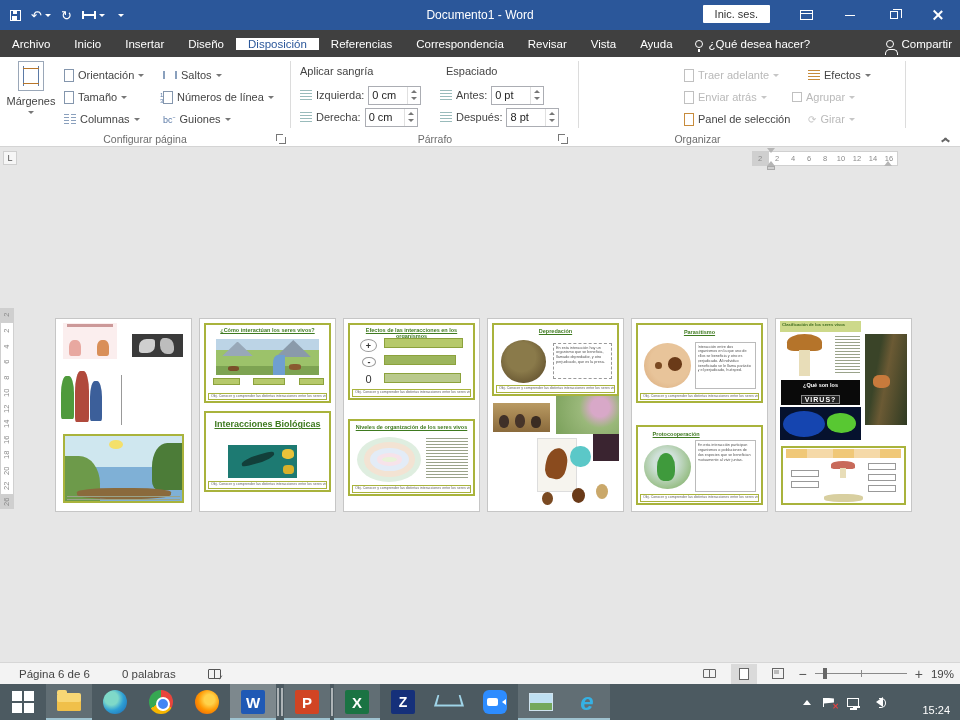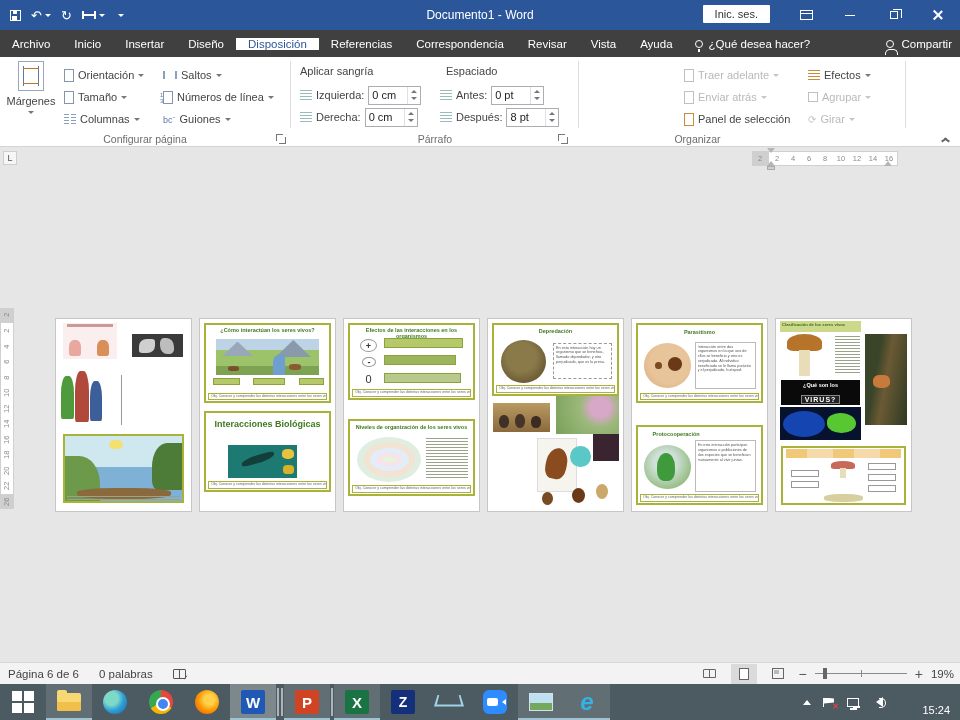--- a/index.html
+++ b/index.html
@@ -93,30 +93,30 @@
   .vruler{position:absolute;left:0px;top:160px;width:14px;font-size:7.5px;color:#8a8a8a;}
   .vr-gray{background:#cfcfcf;height:14px;display:flex;align-items:center;justify-content:center;}
   .vr-white{background:#fff;border:1px solid #d0d0d0;display:flex;flex-direction:column;}
   .vr-num{height:15.5px;display:flex;align-items:center;justify-content:center;transform:rotate(-90deg);}
   .tooltip{position:absolute;left:652px;top:146px;background:#fff;border:1px solid #bdbdbd;box-shadow:1px 1px 2px rgba(0,0,0,.15);font-size:11px;color:#444;padding:2px 6px;white-space:nowrap;}
 
   
   .pages{position:absolute;left:55px;top:170px;display:flex;gap:7px;}
   .page{width:137px;height:194px;background:#fff;border:1px solid #c6c6c6;position:relative;overflow:hidden;}
   .slide{position:absolute;border:2px solid #a9b33c;background:#fff;overflow:hidden;}
-  .stitle{position:absolute;left:3%;right:3%;text-align:center;color:#3e7a1f;font-weight:bold;font-size:5.5px;line-height:1.15;}
+  .stitle{position:absolute;left:3%;right:3%;text-align:center;color:#3e7a1f;font-weight:bold;font-size:5.5px;line-height:1.15;text-decoration:underline;}
   .cap{position:absolute;bottom:1px;left:2px;right:2px;border:1px solid #a9b33c;font-size:3.6px;color:#666;white-space:nowrap;overflow:hidden;padding:0 2px;line-height:1.6;}
   .fauxtext{background:repeating-linear-gradient(#9aa38a 0 1px,transparent 1px 3px);}
   .gbox{background:#b6c96a;border:1px solid #8ca23c;}
   .circlephoto{border-radius:50%;position:absolute;}
   .tinytext{color:#555;font-size:3.8px;line-height:1.25;overflow:hidden;}
 
   
   .statusbar{position:absolute;left:0;top:662px;width:960px;height:22px;background:#f3f3f3;border-top:1px solid #d6d6d6;display:flex;align-items:center;font-size:11.5px;color:#444;}
-  .sb-left{display:flex;align-items:center;gap:20px;padding-left:8px;}
+  .sb-left{display:flex;align-items:center;gap:32px;padding-left:19px;}
   .sb-right{position:absolute;right:6px;display:flex;align-items:center;gap:8px;}
   .viewbtn{width:26px;height:20px;display:flex;align-items:center;justify-content:center;}
   .viewbtn.active{background:#dadada;}
   .vb-book{width:13px;height:9px;border:1px solid #666;border-radius:1px 1px 0 0;position:relative;}
   .vb-book:before{content:"";position:absolute;left:5px;top:-1px;bottom:-1px;width:1px;background:#666;}
   .vb-page{width:10px;height:12px;border:1px solid #666;background:#fff;}
   .vb-web{width:12px;height:11px;border:1px solid #666;position:relative;}
   .vb-web:before{content:"";position:absolute;left:1px;top:1px;width:5px;height:4px;background:#bbb;}
   .zoomtrack{width:92px;height:1px;background:#8a8a8a;position:relative;}
   .zoomhandle{position:absolute;left:8px;top:-5px;width:4px;height:11px;background:#666;}
@@ -355,21 +355,21 @@
       </div>
       <div class="smallrow" style="left:104px;top:52px;">
         <span class="i-page" style="border-color:#c78b3c;"></span>
         <span>Panel de selección</span>
       </div>
       <div class="smallrow" style="left:228px;top:8px;">
         <span class="i-lines" style="background:repeating-linear-gradient(#c78b3c 0 1px,transparent 1px 3px);"></span>
         <span>Efectos</span>
           <span class="caret"></span>
       </div>
-      <div class="smallrow disabled" style="left:228px;top:30px;">
+      <div class="smallrow disabled" style="left:212px;top:30px;">
         <span class="i-page gray" style="height:10px;"></span>
         <span>Agrupar</span>
           <span class="caret"></span>
       </div>
       <div class="smallrow disabled" style="left:228px;top:52px;">
         <span style="color:#c6c6c6;font-size:10px;">⟳</span>
         <span>Girar</span>
           <span class="caret"></span>
       </div>
       <div class="glabel" style="left:0;right:90px;">Organizar</div>

